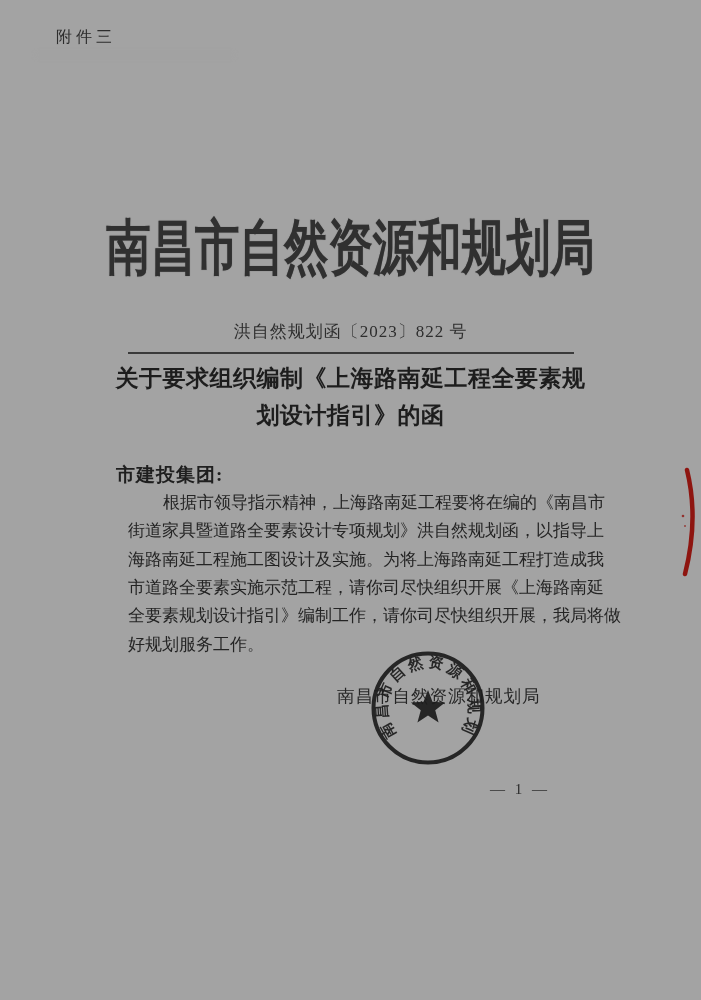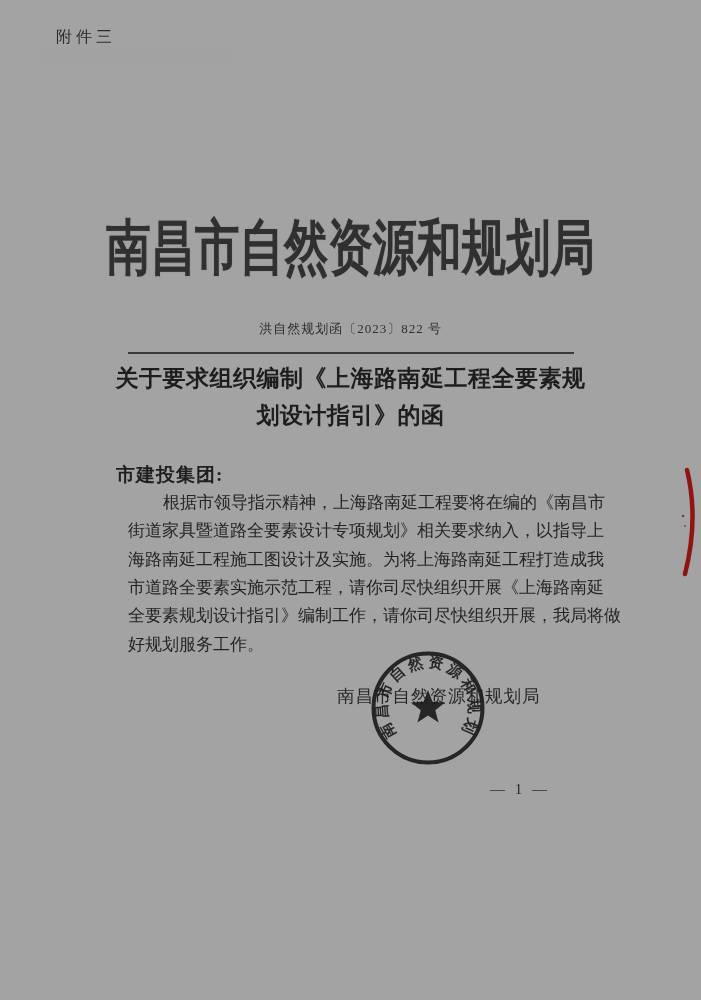--- a/index.html
+++ b/index.html
@@ -23,21 +23,21 @@
   .agency-title{
     position:absolute;left:0;top:208px;width:701px;
     text-align:center;
     font-size:60px;font-weight:bold;color:#303030;
     transform:scaleX(0.74);transform-origin:50% 50%;
     white-space:nowrap;
     text-shadow:0 0 1px rgba(40,40,40,0.55);
   }
   .doc-number{
     position:absolute;left:0;top:320px;width:701px;
-    text-align:center;font-size:13px;color:#2e2e2e;letter-spacing:1px;
+    text-align:center;font-size:17px;color:#2e2e2e;letter-spacing:1px;
   }
   .rule{
     position:absolute;left:128px;top:352px;width:446px;height:2px;
     background:#3a3a3a;
   }
   .subject{
     position:absolute;left:0;top:360px;width:701px;
     text-align:center;font-size:23px;font-weight:bold;color:#1d1d1d;
     line-height:37px;letter-spacing:0.5px;
   }
@@ -89,21 +89,21 @@
   <div class="rule"></div>
 
   <div class="subject">
     <div>关于要求组织编制《上海路南延工程全要素规</div>
     <div>划设计指引》的函</div>
   </div>
 
   <div class="recipient">市建投集团:</div>
 
   <div class="body-line first" style="top:491px">根据市领导指示精神，上海路南延工程要将在编的《南昌市</div>
-  <div class="body-line" style="top:519px">街道家具暨道路全要素设计专项规划》相关要求纳入，以指导上</div>
+  <div class="body-line" style="top:519px">街道家具暨道路全要素设计专项规划》洪自然规划函，以指导上</div>
   <div class="body-line" style="top:548px">海路南延工程施工图设计及实施。为将上海路南延工程打造成我</div>
   <div class="body-line" style="top:576px">市道路全要素实施示范工程，请你司尽快组织开展《上海路南延</div>
   <div class="body-line" style="top:604px">全要素规划设计指引》编制工作，请你司尽快组织开展，我局将做</div>
   <div class="body-line last" style="top:633px">好规划服务工作。</div>
 
   <div class="sig-org">南昌市自然资源和规划局</div>
 
   <svg class="seal" viewBox="0 0 122 122" xmlns="http://www.w3.org/2000/svg">
     <circle cx="60" cy="58" r="54.5" fill="none" stroke="#1d1d1d" stroke-width="4"></circle>
     <path id="sealArc" d="M 28.6,84.4 A 41,41 0 1,1 91.4,84.4" fill="none" stroke="none"></path>

